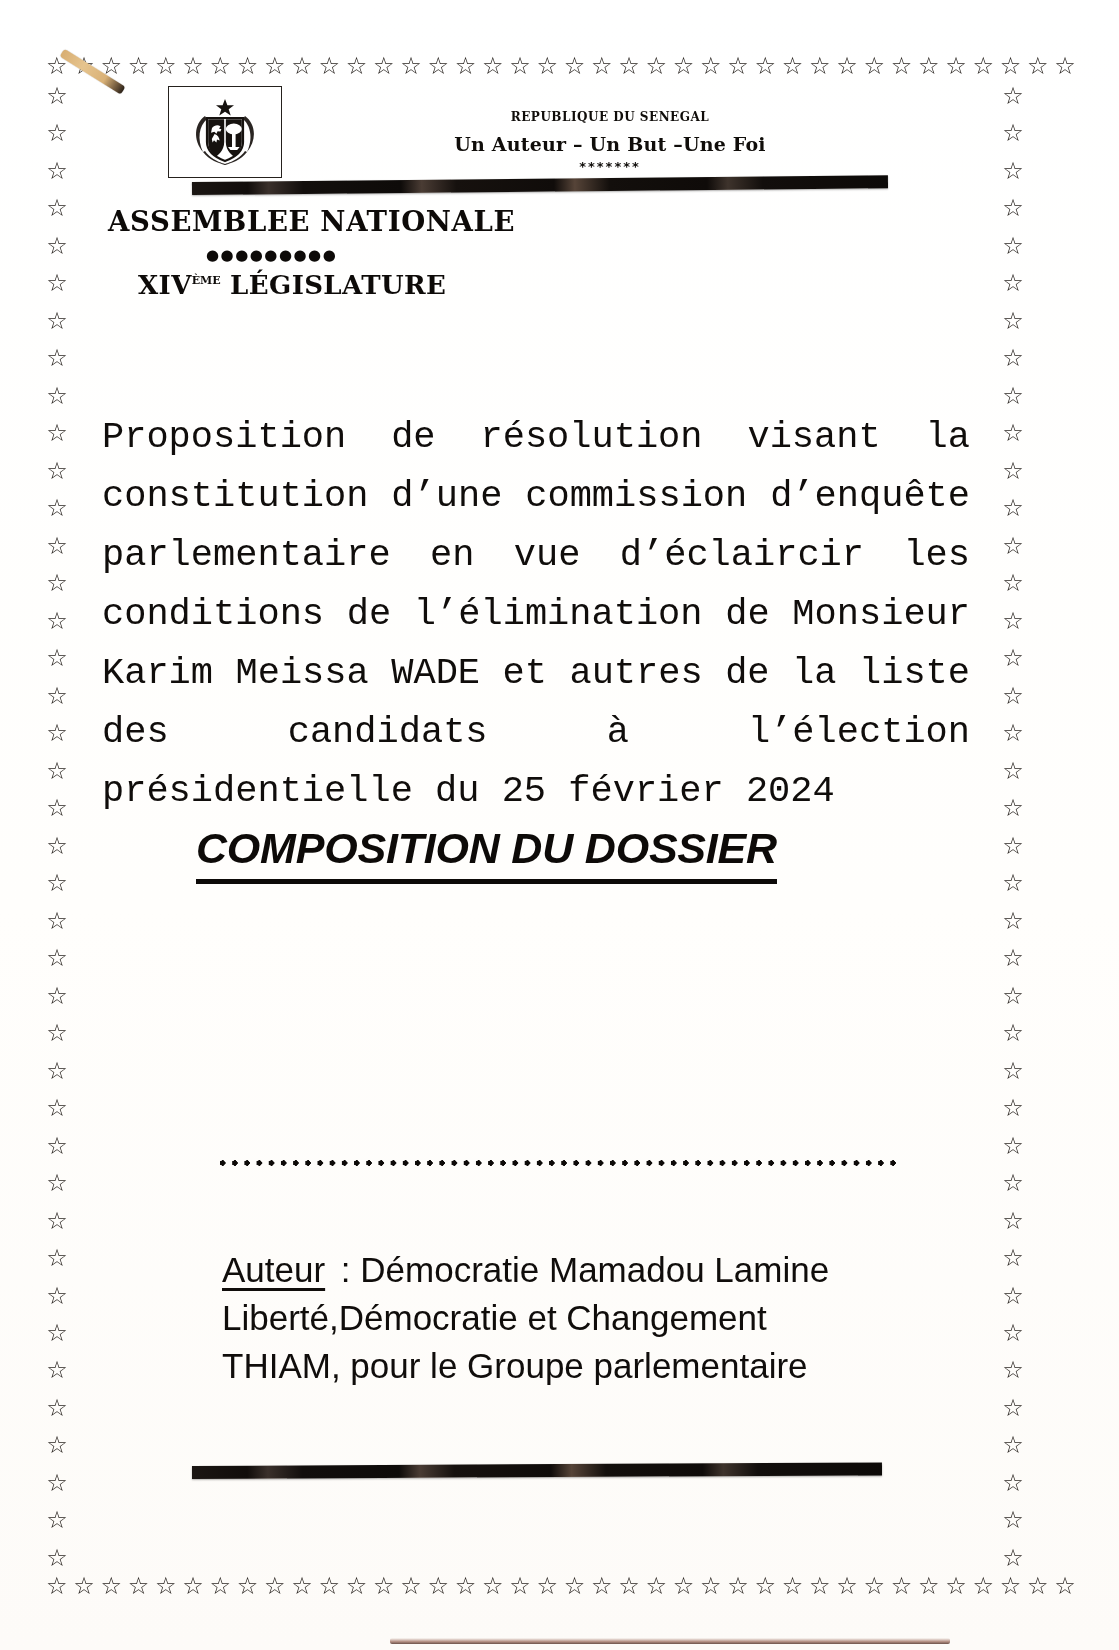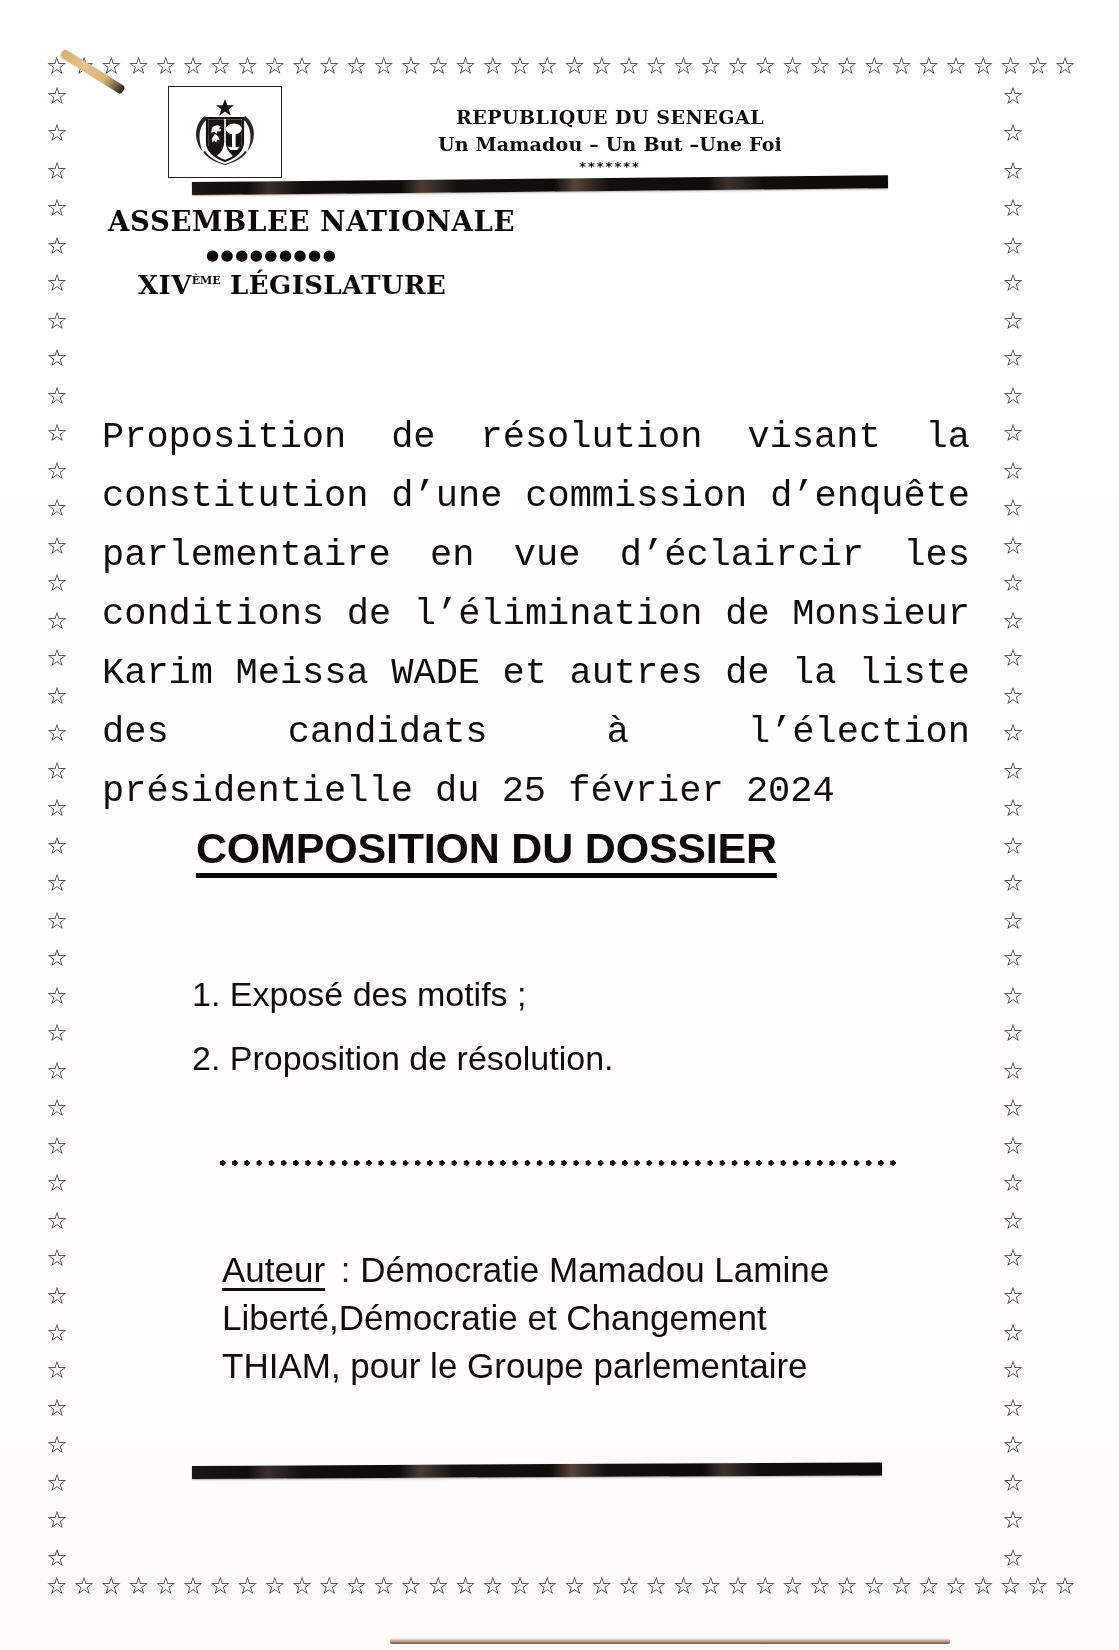--- a/index.html
+++ b/index.html
@@ -107,21 +107,21 @@
     position: absolute;
     left: 330px;
     top: 104px;
     width: 560px;
     text-align: center;
     color: #100d0a;
     font-family: "DejaVu Serif", serif;
     font-weight: bold;
   }
   #republic-line1 {
-    font-size: 19px;
+    font-size: 12px;
     letter-spacing: .5px;
     line-height: 26px;
   }
   #republic-line2 {
     font-size: 19px;
     letter-spacing: .2px;
     line-height: 26px;
     margin-top: 1px;
   }
   #republic-stars {
@@ -218,21 +218,23 @@
   #composition-heading {
     position: absolute;
     left: 196px;
     top: 824px;
     font-family: "Liberation Sans", sans-serif;
     font-weight: bold;
     font-size: 43px;
     letter-spacing: -0.2px;
     color: #0d0a08;
     white-space: nowrap;
+    padding-bottom: 6px;
     border-bottom: 5px solid #0d0a08;
+    font-style: italic;
   }
 
   
   #dossier-list {
     position: absolute;
     left: 192px;
     top: 962px;
     width: 700px;
     font-family: "Liberation Sans", sans-serif;
     font-size: 34px;
@@ -466,40 +468,36 @@
       <ellipse cx="50.8" cy="35" rx="8" ry="5.4" fill="#ffffff"></ellipse>
       <rect x="49" y="37" width="3.6" height="16" fill="#ffffff"></rect>
       <path d="M45,53 h11.6 l-2.4,3 h-6.8 z" fill="#ffffff"></path>
 
       <path d="M36,68 q6,4 12,0 q-6,6 -12,0 z" fill="#16120f"></path>
     </svg>
   </div>
 
   <div id="republic-block">
     <div id="republic-line1">REPUBLIQUE DU SENEGAL</div>
-    <div id="republic-line2">Un Mamadou – Un But –Une Foi</div>
+    <div id="republic-line2">Un Auteur – Un But –Une Foi</div>
     <div id="republic-stars">*******</div>
   </div>
 
   <div class="tape-bar" id="tape-top"></div>
 
   <div id="assemblee-nationale">ASSEMBLEE NATIONALE</div>
 
   <div id="assemblee-dots">●●●●●●●●●</div>
 
   <div id="legislature"><span>XIV</span><sup>ÈME</sup><span> LÉGISLATURE</span></div>
 
   <div id="title-paragraph">Proposition de résolution visant la constitution d’une commission d’enquête parlementaire en vue d’éclaircir les conditions de l’élimination de Monsieur Karim Meissa WADE et autres de la liste des candidats à l’élection présidentielle du 25 février 2024</div>
 
   <div id="composition-heading">COMPOSITION DU DOSSIER</div>
 
-  <div id="dossier-list">
-    <div class="dossier-item">1. Exposé des motifs ;</div>
-    <div class="dossier-item">2. Proposition de résolution.</div>
-  </div>
 
   <div id="dotted-separator"></div>
 
   <div id="author-block">
     <div><span id="author-label">Auteur</span><span> : </span><span>Démocratie Mamadou Lamine</span></div>
     <div>Liberté,Démocratie et Changement</div>
     <div>THIAM, pour le Groupe parlementaire</div>
   </div>
 
   <div class="tape-bar" id="tape-bottom"></div>

